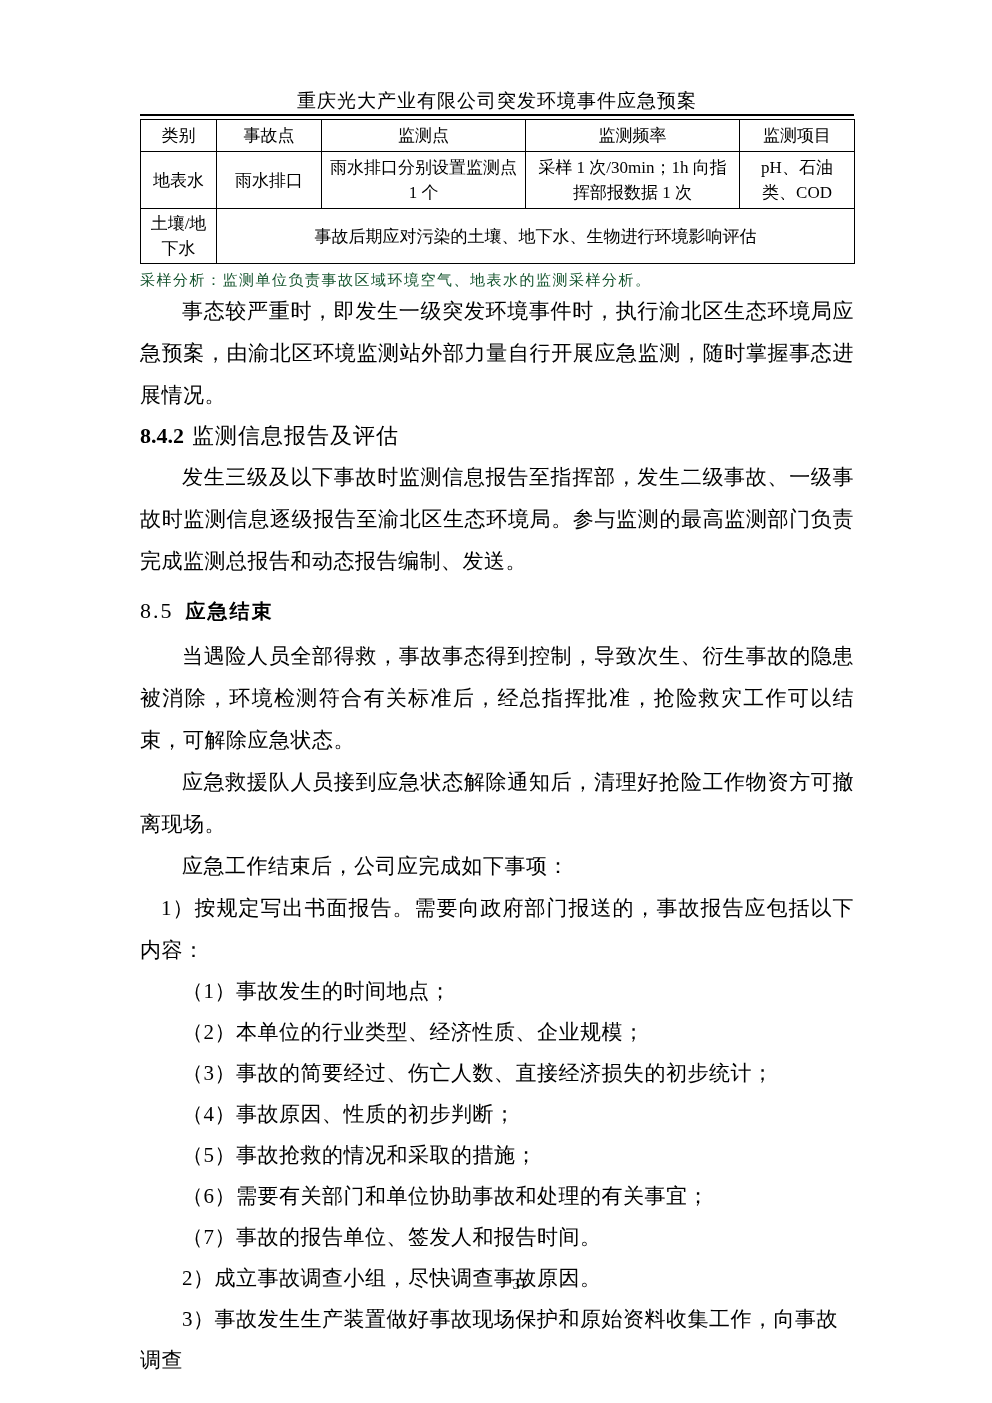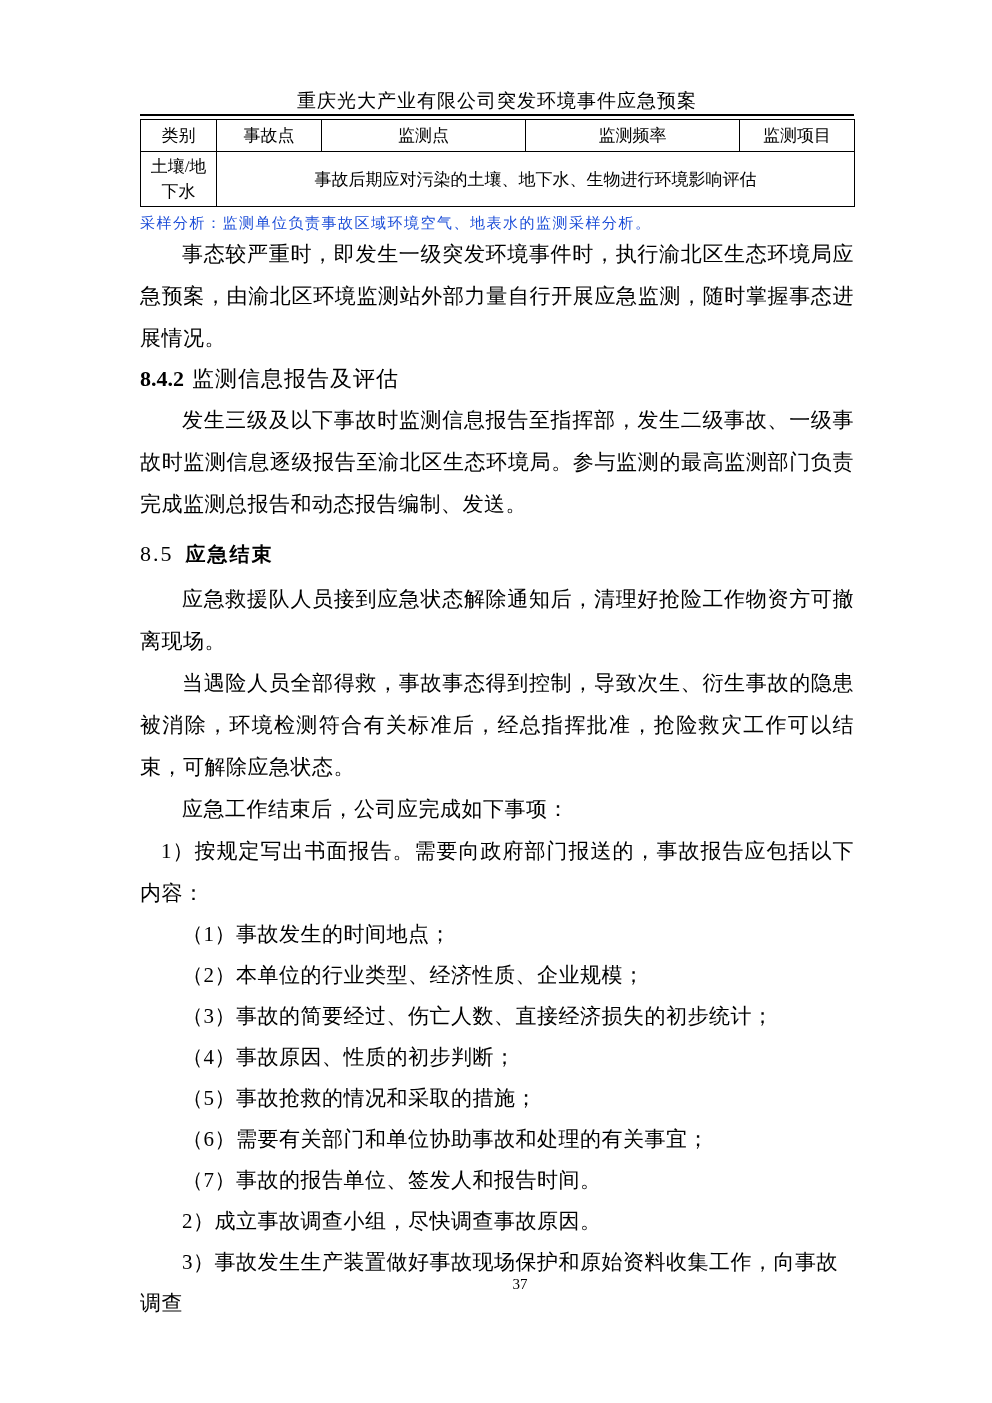--- a/index.html
+++ b/index.html
@@ -30,21 +30,21 @@
     font-size:17px; font-weight:normal;
     line-height:25px; padding:2px 8px;
     vertical-align:middle; text-align:center;
     overflow:hidden;
   }
   table.monitor th { height:27px; }
   tr.row-surface td { height:52px; }
   tr.row-soil td { height:49px; }
   td.justify { text-align:justify; text-justify:inter-character; }
   .note {
-    font-size:15px; line-height:20px; color:#1d4ed8;
+    font-size:15px; line-height:20px; color:#14532d;
     margin-top:6px; letter-spacing:1.5px;
   }
   p.body {
     font-size:21px; line-height:42px; margin:0;
     text-align:justify; text-justify:inter-character;
     text-indent:42px; letter-spacing:0.5px;
   }
   p.item-num { text-indent:21px; }
   p.item-sub {
     font-size:21px; line-height:41px; margin:0;
@@ -86,20 +86,27 @@
           <col style="width:115px">
       </colgroup>
       <tbody>
           <tr>
         <th>类别</th>
         <th>事故点</th>
         <th>监测点</th>
         <th>监测频率</th>
         <th>监测项目</th>
       </tr>
+      <tr class="row-surface">
+        <td>地表水</td>
+        <td>雨水排口</td>
+        <td class="justify">雨水排口分别设置监测点 1 个</td>
+        <td class="justify">采样 1 次/30min；1h 向指挥部报数据 1 次</td>
+        <td>pH、石油类、COD</td>
+      </tr>
       <tr class="row-soil">
         <td>土壤/地下水</td>
         <td colspan="4">事故后期应对污染的土壤、地下水、生物进行环境影响评估</td>
       </tr>
     </tbody>
       </table>
 
     <div class="note">采样分析：监测单位负责事故区域环境空气、地表水的监测采样分析。</div>
 
     <p class="body">事态较严重时，即发生一级突发环境事件时，执行渝北区生态环境局应急预案，由渝北区环境监测站外部力量自行开展应急监测，随时掌握事态进展情况。</p>
@@ -107,22 +114,22 @@
     <h3 class="h842">
       <span class="num">8.4.2</span><span>监测信息报告及评估</span>
     </h3>
 
     <p class="body">发生三级及以下事故时监测信息报告至指挥部，发生二级事故、一级事故时监测信息逐级报告至渝北区生态环境局。参与监测的最高监测部门负责完成监测总报告和动态报告编制、发送。</p>
 
     <h2 class="h85">
       <span class="num">8.5</span><span class="txt">应急结束</span>
     </h2>
 
+    <p class="body">当遇险人员全部得救，事故事态得到控制，导致次生、衍生事故的隐患被消除，环境检测符合有关标准后，经总指挥批准，抢险救灾工作可以结束，可解除应急状态。</p>
     <p class="body">应急救援队人员接到应急状态解除通知后，清理好抢险工作物资方可撤离现场。</p>
-    <p class="body">当遇险人员全部得救，事故事态得到控制，导致次生、衍生事故的隐患被消除，环境检测符合有关标准后，经总指挥批准，抢险救灾工作可以结束，可解除应急状态。</p>
     <p class="body">应急工作结束后，公司应完成如下事项：</p>
 
     <p class="body item-num">1）按规定写出书面报告。需要向政府部门报送的，事故报告应包括以下内容：</p>
 
     <p class="item-sub">（1）事故发生的时间地点；</p>
     <p class="item-sub">（2）本单位的行业类型、经济性质、企业规模；</p>
     <p class="item-sub">（3）事故的简要经过、伤亡人数、直接经济损失的初步统计；</p>
     <p class="item-sub">（4）事故原因、性质的初步判断；</p>
     <p class="item-sub">（5）事故抢救的情况和采取的措施；</p>
     <p class="item-sub">（6）需要有关部门和单位协助事故和处理的有关事宜；</p>

